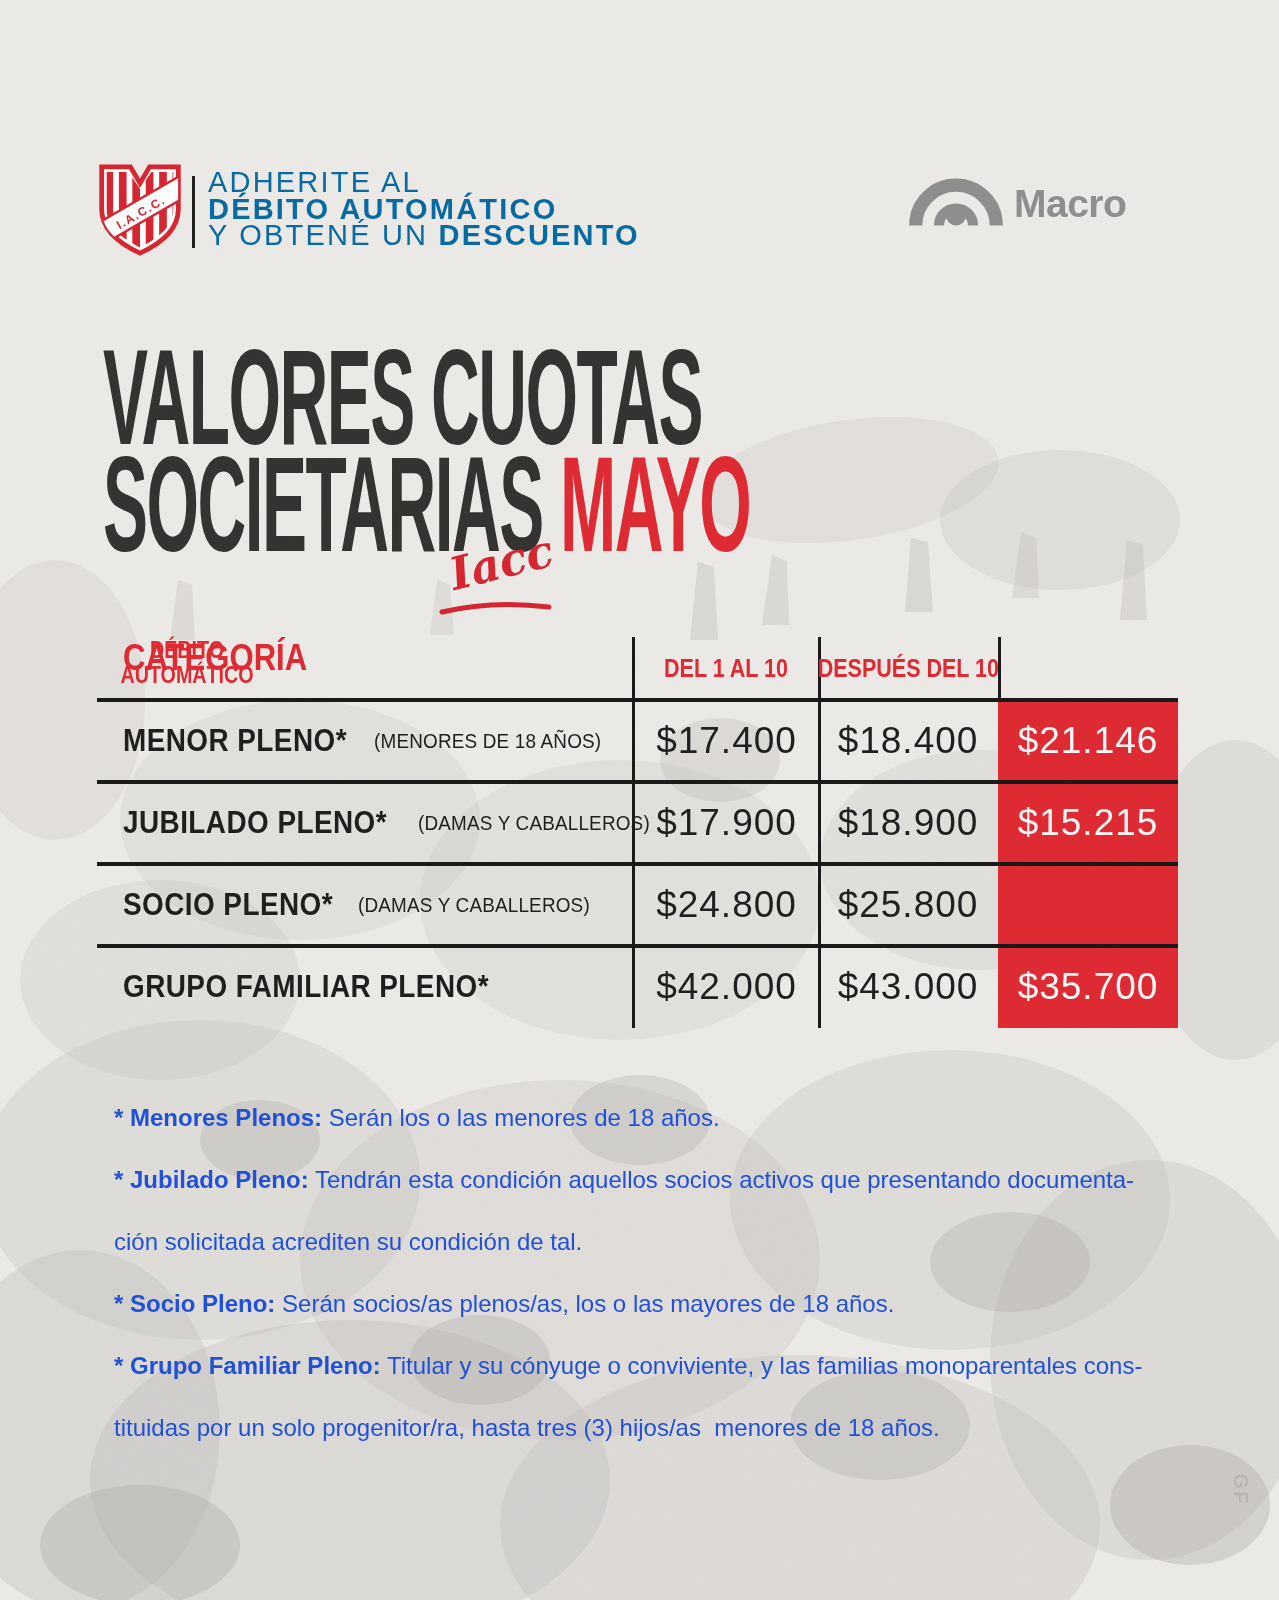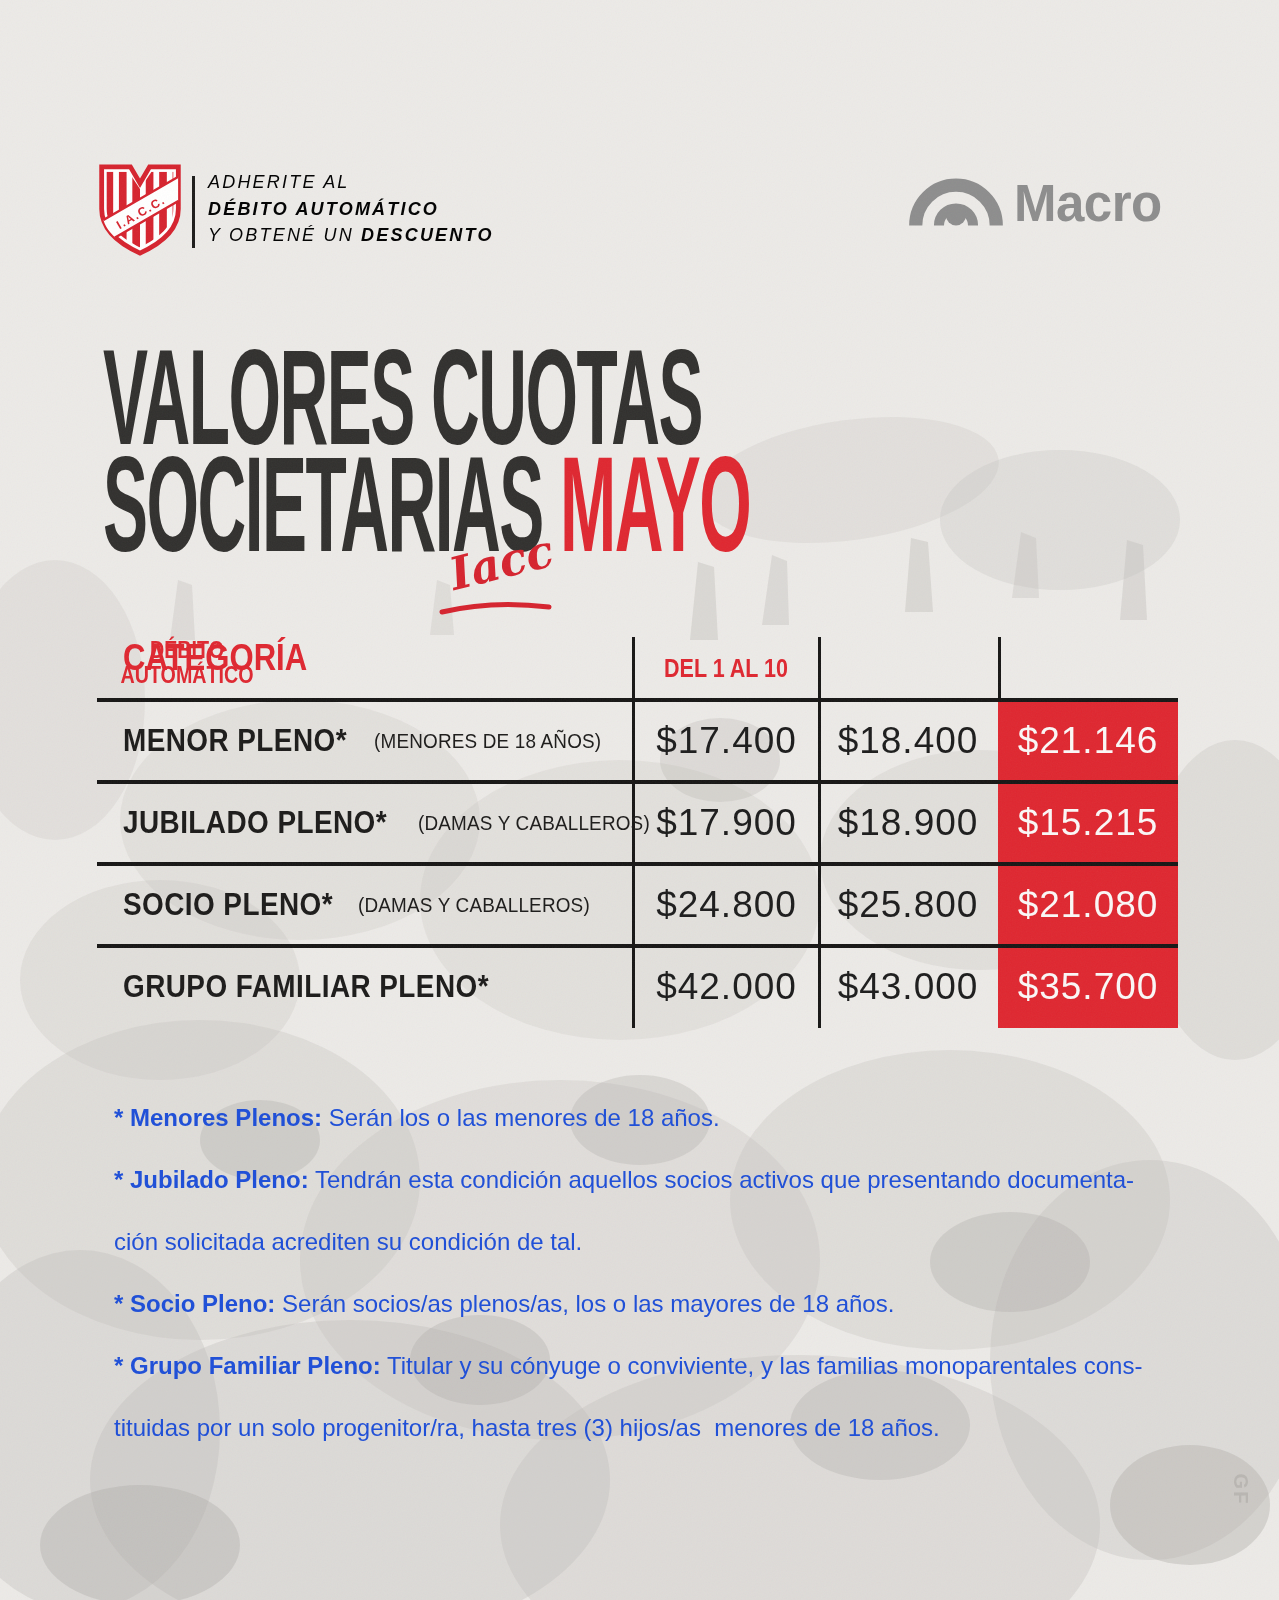--- a/index.html
+++ b/index.html
@@ -8,24 +8,24 @@
   .abs{position:absolute;}
   svg{display:block;}
 
   
   #crowd-bg{position:absolute;left:0;top:0;z-index:0;}
   #noise-overlay{position:absolute;left:0;top:0;z-index:9;pointer-events:none;}
 
   
   #crest{left:94px;top:161px;z-index:2;}
   #promo-divider{left:192px;top:176px;width:3px;height:72px;background:#1d1c1b;z-index:2;}
-  #promo{left:208px;top:169px;z-index:2;color:#000000;font-size:18px;line-height:26.5px;letter-spacing:2.2px;white-space:nowrap;font-style:italic;}
+  #promo{left:208px;top:169px;z-index:2;color:#0369a1;font-size:29px;line-height:26.5px;letter-spacing:2.2px;white-space:nowrap;}
   #promo .b{font-weight:800;}
   #macro{left:908px;top:176px;z-index:2;display:flex;align-items:flex-start;}
-  #macro-word{color:#8d8d8d;font-size:51px;font-weight:700;letter-spacing:-0.5px;line-height:56px;margin-left:10px;}
+  #macro-word{color:#8d8d8d;font-size:39px;font-weight:700;letter-spacing:-0.5px;line-height:56px;margin-left:10px;}
 
   
   .title-line{left:103px;z-index:2;font-weight:900;font-size:135px;line-height:1;color:#31302e;white-space:nowrap;}
   .squeeze{display:inline-block;transform:scaleX(0.50);transform-origin:0 50%;letter-spacing:-3px;}
   #title-line1{top:330px;}
   #title-line2{top:437px;}
   #title-month{color:#df2730;}
   #title-script{left:449px;top:536px;z-index:3;color:#d6232e;font-family:"DejaVu Serif","Liberation Serif",serif;font-style:italic;font-weight:600;font-size:45px;transform:rotate(-14deg);}
   #script-underline{left:436px;top:593px;z-index:3;}
 
@@ -164,20 +164,23 @@
     <div class="vline" style="left:721px;"></div>
     <div class="vline" style="left:901px;"></div>
 
     <div id="thead">
       <div id="th-categoria">
           <span class="squeeze2">CATEGORÍA</span>
         </div>
       <div id="th-col2" class="th-mid">
           <span class="sq">DEL 1 AL 10</span>
         </div>
+      <div id="th-col3" class="th-mid">
+          <span class="sq">DESPUÉS DEL 10</span>
+        </div>
       <div id="th-col4">
           <span class="sq">DÉBITO AUTOMÁTICO</span>
         </div>
     </div>
 
     <div class="hline" style="top:61px;"></div>
     <div class="hline" style="top:143px;"></div>
     <div class="hline" style="top:225px;"></div>
     <div class="hline" style="top:307px;"></div>
 
@@ -201,21 +204,20 @@
       <div class="price c4">$15.215</div>
     </div>
 
     <div class="trow" style="top:227px;">
       <div class="cat-wrap">
           <span class="cat">SOCIO PLENO*</span>
           <span class="catnote">(DAMAS Y CABALLEROS)</span>
         </div>
       <div class="price c2">$24.800</div>
       <div class="price c3">$25.800</div>
-      <div class="price c4">$21.080</div>
     </div>
 
     <div class="trow" style="top:309px;">
       <div class="cat-wrap">
           <span class="cat">GRUPO FAMILIAR PLENO*</span>
           <span class="catnote"></span>
         </div>
       <div class="price c2">$42.000</div>
       <div class="price c3">$43.000</div>
       <div class="price c4">$35.700</div>

